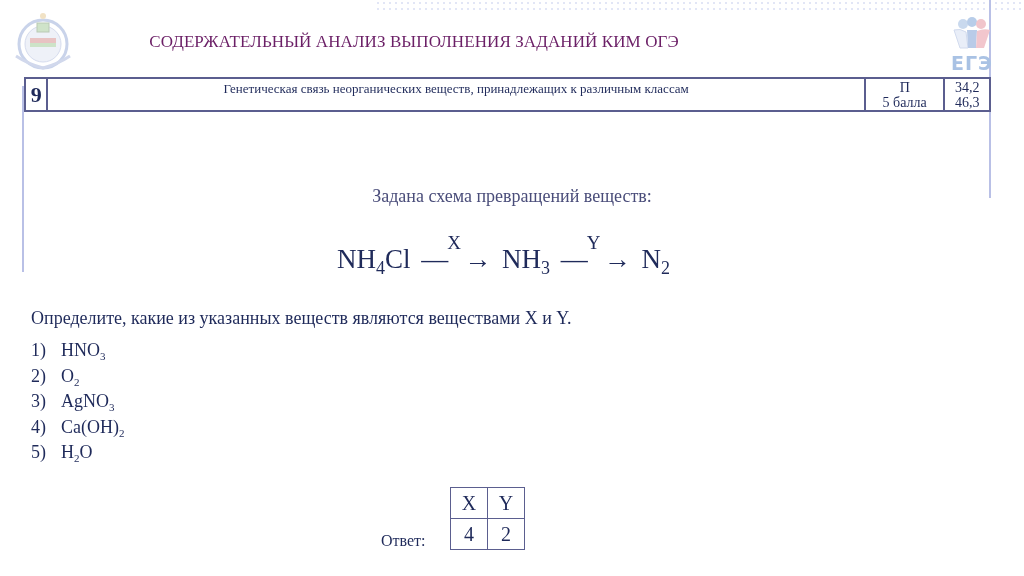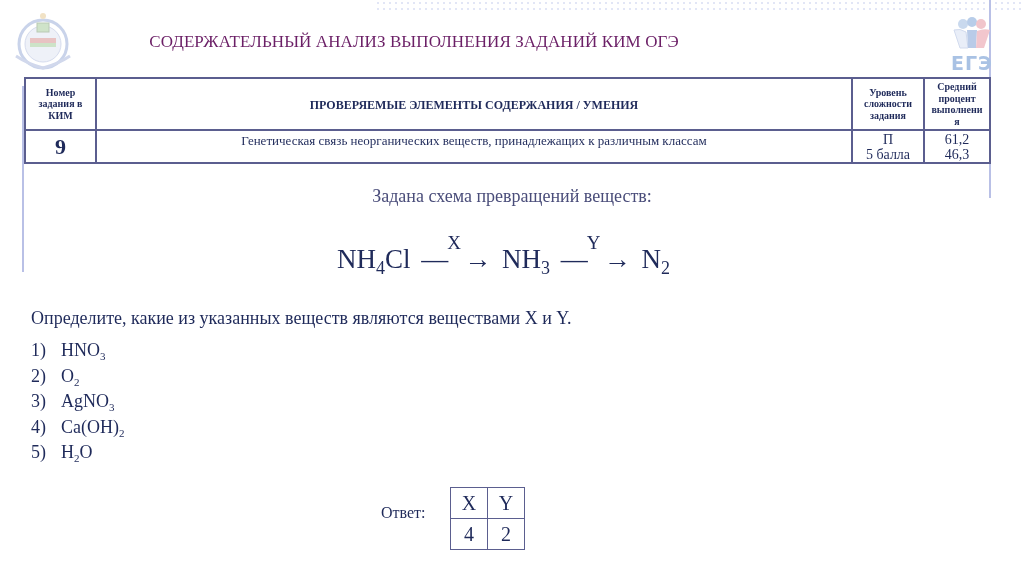--- a/index.html
+++ b/index.html
@@ -24,21 +24,21 @@
   .scheme-caption { position:absolute; left:0; width:1024px; top:186px; text-align:center; font-size:18px; color:#4a4d7a; }
   .scheme { position:absolute; left:337px; top:244px; font-size:27px; color:#1f2a5a; white-space:nowrap; }
   .scheme sub { font-size:18px; vertical-align:-6px; }
   .scheme .arrow { display:inline-block; position:relative; margin:0 4px; }
   .scheme .arrow .lbl { position:absolute; left:26px; top:-12px; font-size:19px; }
   .question { position:absolute; left:31px; top:308px; font-size:18px; color:#1f2a5a; }
   .options { position:absolute; left:31px; top:340px; font-size:18px; color:#1f2a5a; }
   .opt { height:25.5px; display:flex; }
   .opt .n { width:30px; }
   .opt sub { font-size:11px; vertical-align:-4px; }
-  .answer-label { position:absolute; left:381px; top:504px; font-size:16px; color:#1f2a5a; }
+  .answer-label { position:absolute; left:381px; top:532px; font-size:16px; color:#1f2a5a; }
   table.answer { position:absolute; left:450px; top:487px; border-collapse:collapse; }
   table.answer td { border:1.5px solid #5b5e8f; width:36px; height:30px; text-align:center; font-size:20px; color:#1f2a5a; padding:0; }
 </style>
 </head>
 <body>
 
 <div class="top-pattern"></div>
 <div class="vline-right"></div>
 <div class="vline-left"></div>
 
@@ -61,47 +61,33 @@
     <path d="M21 14 L31 14 L30 32 L22 32 Z" fill="#b9cbe8"></path>
     <path d="M31 15 Q38 12 44 14 L38 32 L30 32 Z" fill="#f2c6cd"></path>
   </svg>
   <div style="font-family:'DejaVu Sans',sans-serif;font-weight:bold;font-size:19px;color:#a9c2e4;text-align:center;margin-top:-2px;letter-spacing:1px;">ЕГЭ</div>
 </div>
 
 <div class="page-title">СОДЕРЖАТЕЛЬНЫЙ АНАЛИЗ ВЫПОЛНЕНИЯ ЗАДАНИЙ КИМ ОГЭ</div>
 
 <table class="head">
   <tbody>
-      <tr style="height:52px;">
-    <td style="width:69px;">
-      <div class="hdr-small" style="padding:0 8px;">Номер задания в КИМ</div>
-    </td>
-    <td>
-      <span class="hdr-main">ПРОВЕРЯЕМЫЕ ЭЛЕМЕНТЫ СОДЕРЖАНИЯ / УМЕНИЯ</span>
-    </td>
-    <td style="width:70px;">
-      <div class="hdr-small" style="padding:0 4px;">Уровень сложности задания</div>
-    </td>
-    <td style="width:64px;">
-      <div class="hdr-small" style="padding:0 3px;">Средний процент выполнени я</div>
-    </td>
-  </tr>
   <tr style="height:33px;">
     <td>
       <span class="num">9</span>
     </td>
     <td class="desc">
       <span>Генетическая связь неорганических веществ, принадлежащих к различным классам</span>
     </td>
     <td>
       <div class="cell-val">П</div>
       <div class="cell-val">5 балла</div>
     </td>
     <td>
-      <div class="cell-val">61,2</div>
+      <div class="cell-val">34,2</div>
       <div class="cell-val">46,3</div>
     </td>
   </tr>
 </tbody>
   </table>
 
 <div class="scheme-caption">Задана схема превращений веществ:</div>
 
 <div class="scheme">
   <span><span>NH</span><sub>4</sub><span>Cl</span></span>

